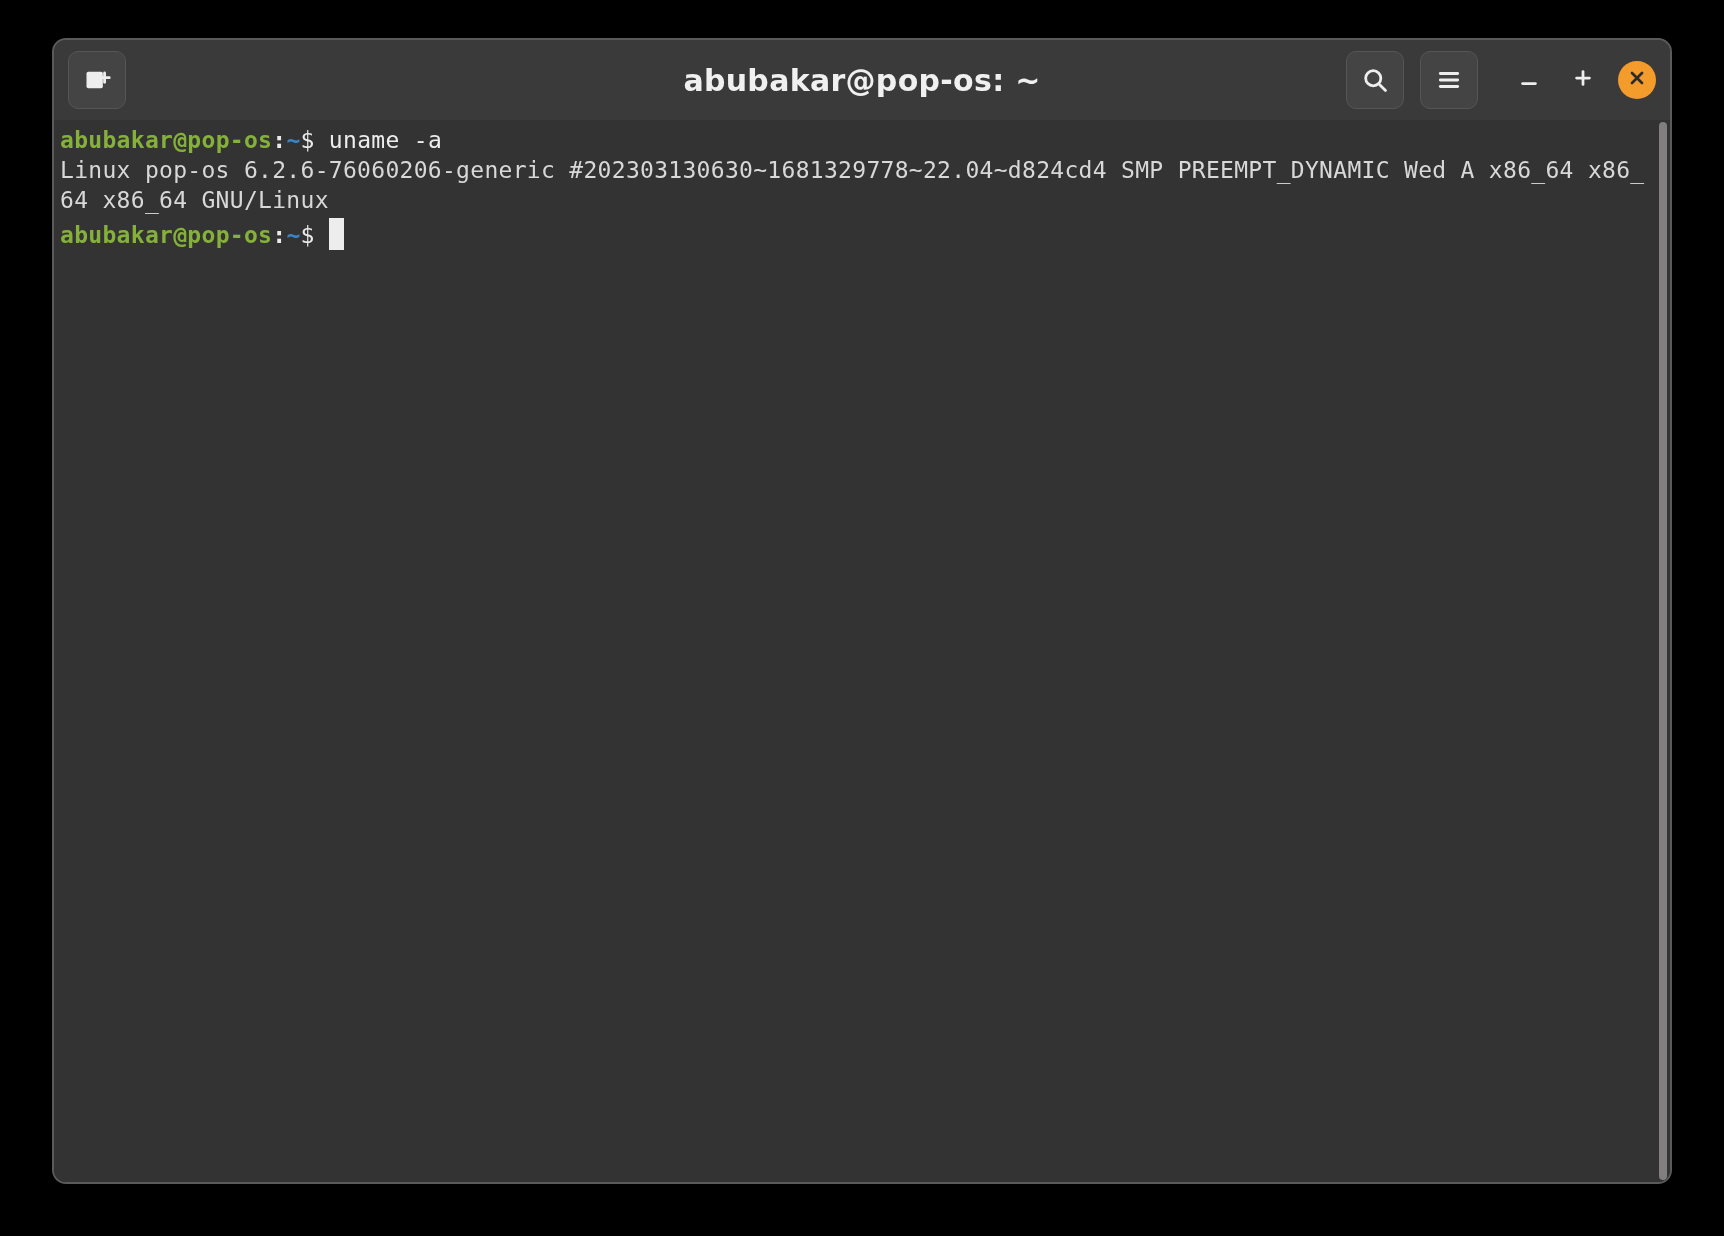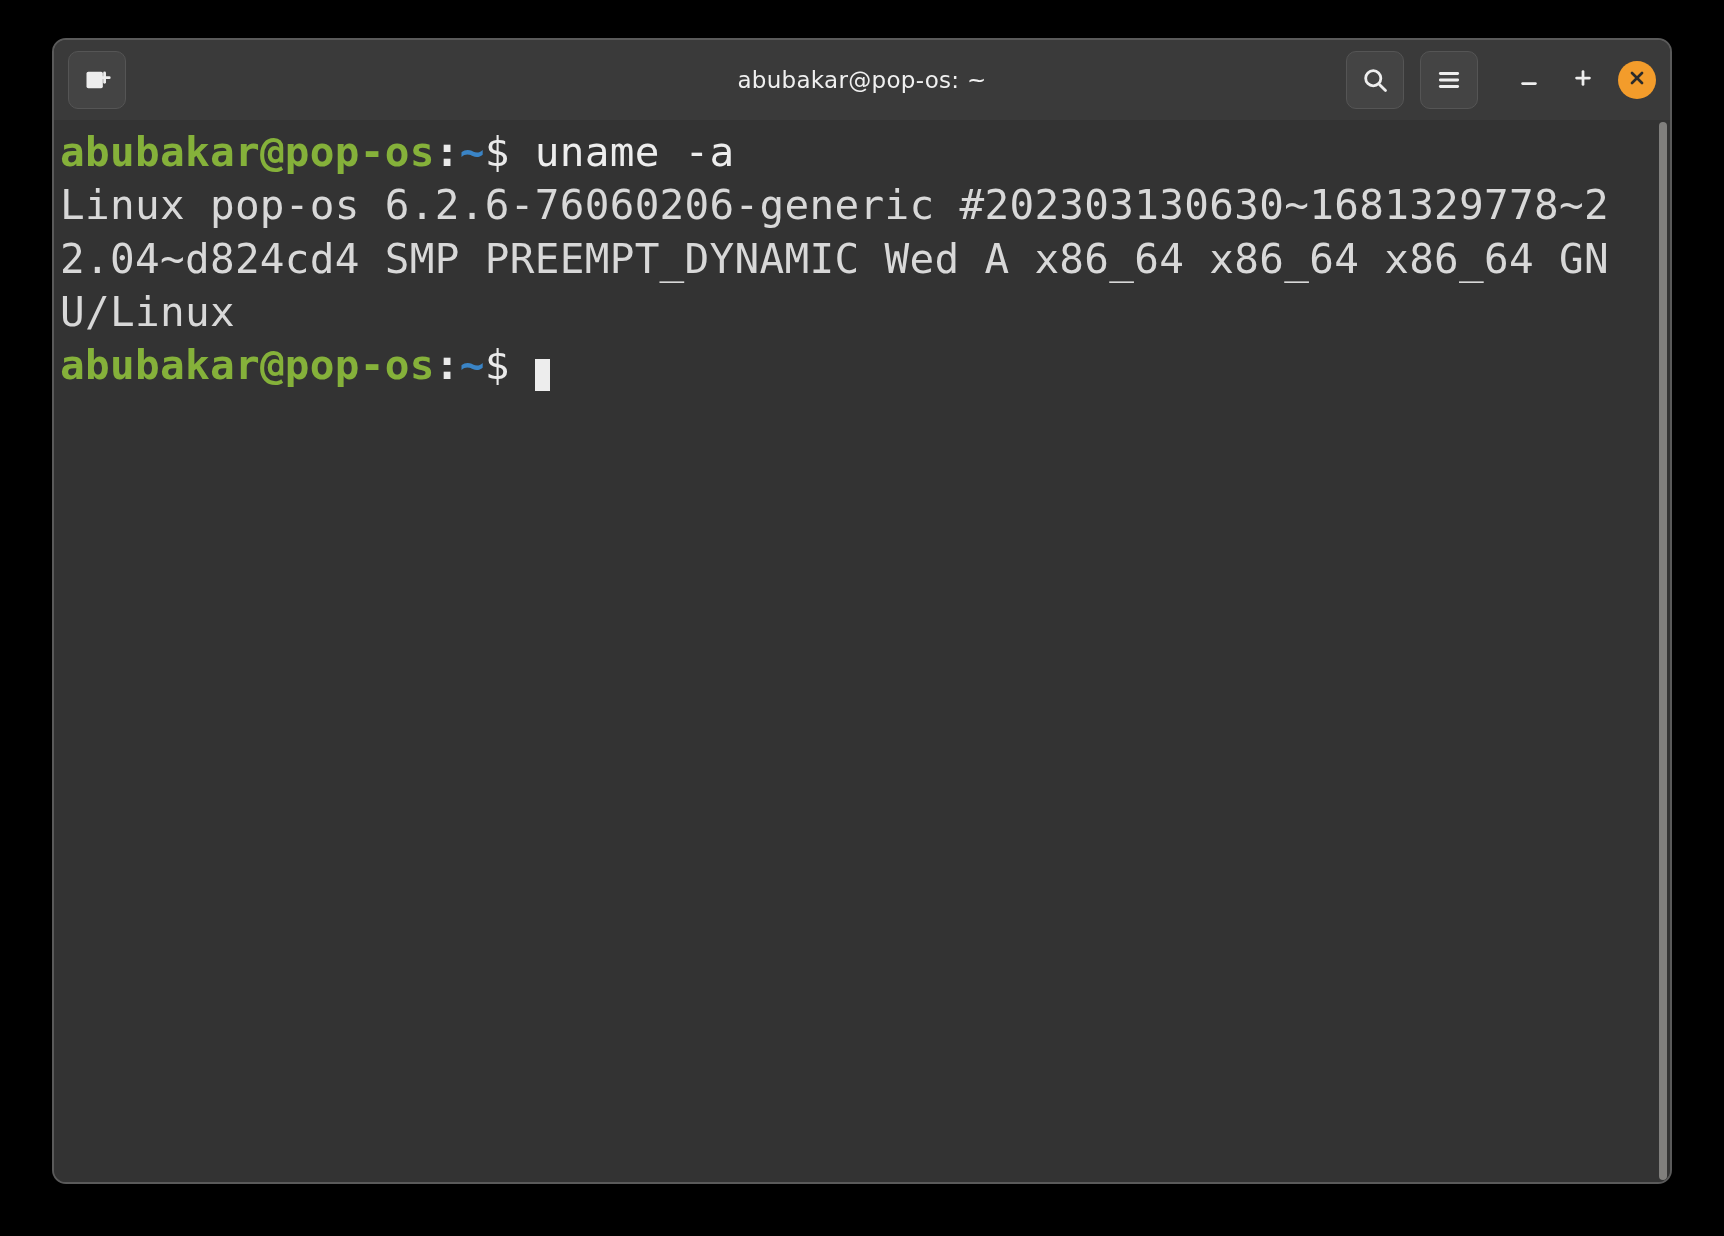--- a/index.html
+++ b/index.html
@@ -40,23 +40,23 @@
       display: flex;
       align-items: center;
       justify-content: center;
       color: #eee;
     }
     .tb-btn svg { display: block; }
     .title {
       position: absolute;
       left: 0; right: 0;
       text-align: center;
-      font-weight: 400;
+      font-weight: 700;
       color: #f0f0f0;
-      font-size: 23px;
+      font-size: 30px;
       pointer-events: none;
       letter-spacing: 0.3px;
     }
     .right-cluster {
       margin-left: auto;
       display: flex;
       align-items: center;
       gap: 16px;
     }
     .win-ctrl {
@@ -76,21 +76,21 @@
     .body {
       flex: 1;
       display: flex;
       background: #333;
       position: relative;
     }
     .terminal {
       flex: 1;
       padding: 6px 6px 6px 6px;
       font-family: "DejaVu Sans Mono", "Ubuntu Mono", Menlo, Consolas, monospace;
-      font-size: 41px;
+      font-size: 23px;
       line-height: 1.3;
       color: #d8d8d8;
       white-space: pre-wrap;
       word-break: break-all;
       letter-spacing: 0.3px;
     }
     .p-user { color: #85b13a; font-weight: 700; }
     .p-host { color: #85b13a; font-weight: 700; }
     .p-at { color: #85b13a; font-weight: 700; }
     .p-colon { color: #eaeaea; font-weight: 700; }

